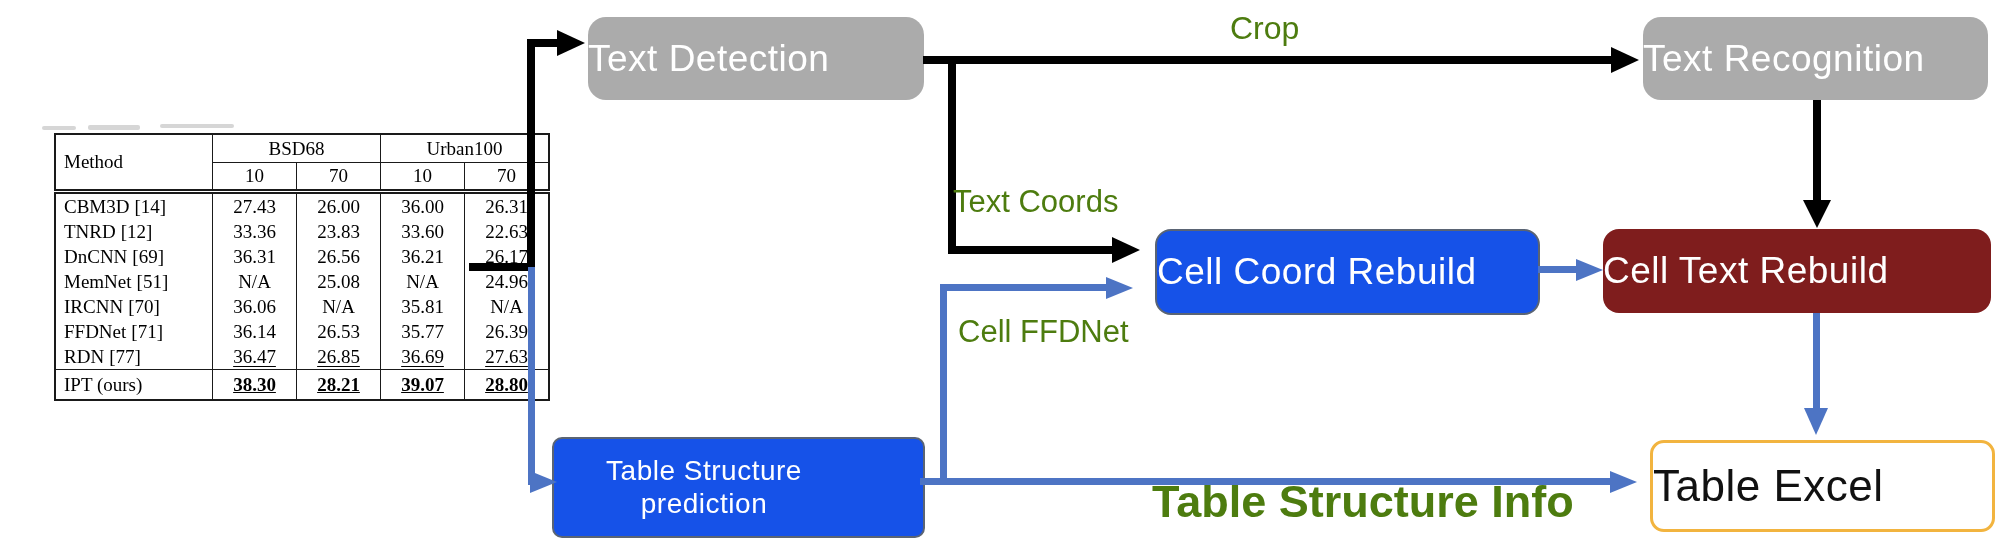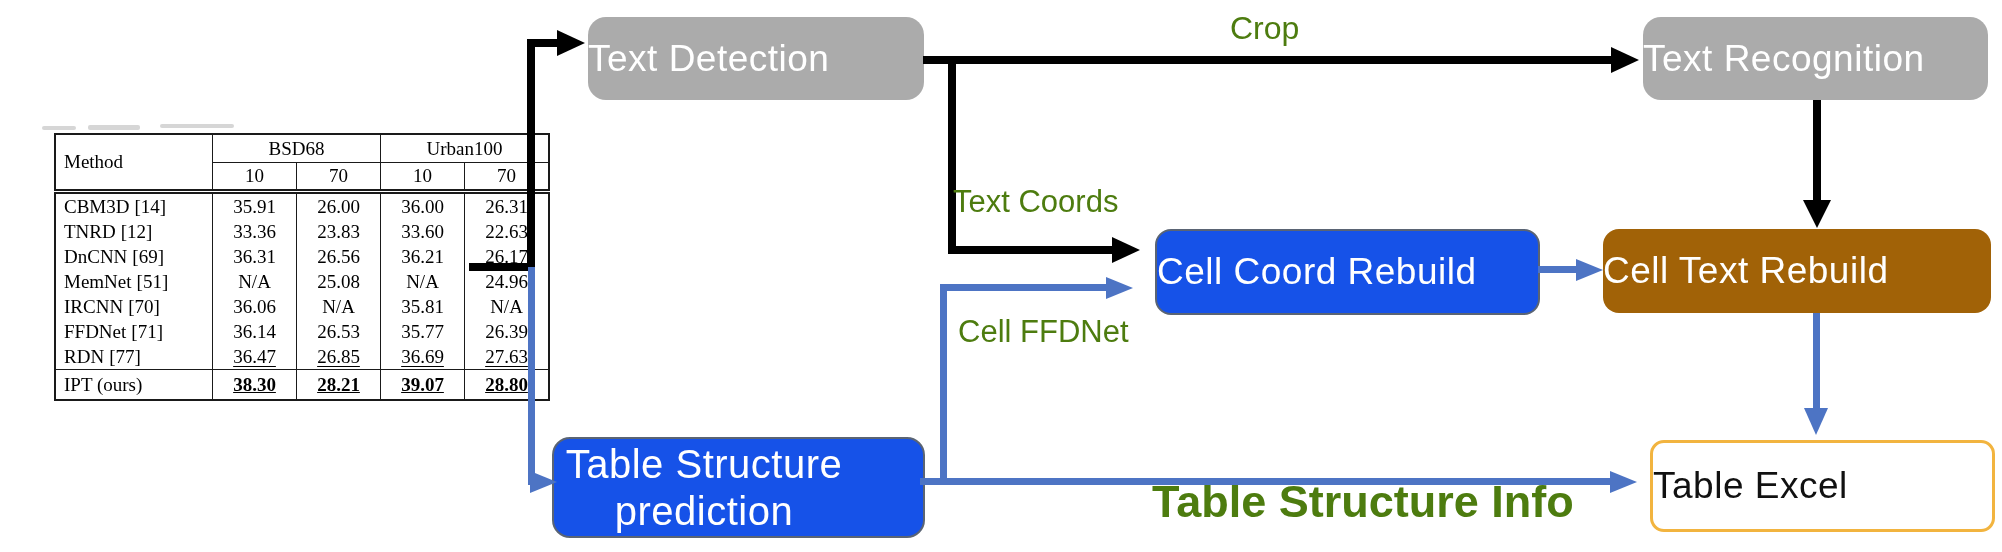--- a/index.html
+++ b/index.html
@@ -4,27 +4,27 @@
 <style>
   html,body{margin:0;padding:0;background:#fff;}
   #stage{position:relative;width:2002px;height:552px;background:#ffffff;overflow:hidden;
          font-family:"Liberation Sans",sans-serif;}
 
   
   .node{position:absolute;display:flex;align-items:center;justify-content:flex-start;
         color:#fff;text-align:center;border-radius:18px;font-size:37px;letter-spacing:.5px;}
   .node.gray{background:#ababab;}
   .node.blue{background:#1652e8;border:2px solid #5a6474;}
-  .node.orange{background:#a16207;}
-  .node.outline{background:#ffffff;color:#111;border:3px solid #f2b43f;border-radius:14px;font-size:37px;}
+  .node.orange{background:#7f1d1d;}
+  .node.outline{background:#ffffff;color:#111;border:3px solid #f2b43f;border-radius:14px;font-size:44px;}
   #n-td{left:588px;top:17px;width:336px;height:83px;}
   #n-tr{left:1643px;top:17px;width:345px;height:83px;}
   #n-ccr{left:1155px;top:229px;width:381px;height:82px;border-radius:16px;}
   #n-ctr{left:1603px;top:229px;width:388px;height:84px;border-radius:16px;}
-  #n-tsp{left:552px;top:437px;width:369px;height:97px;font-size:40px;line-height:1.16;}
+  #n-tsp{left:552px;top:437px;width:369px;height:97px;font-size:28px;line-height:1.16;border-radius:10px;}
   #n-tsp .wrap{width:300px;}
   #n-te{left:1650px;top:440px;width:339px;height:86px;}
 
   
   .ln{position:absolute;}
   .ln.black{background:#000;}
   .ln.blue{background:#4d74c4;}
   .ah{position:absolute;width:0;height:0;}
   .ah.r-black{border-top:13px solid transparent;border-bottom:13px solid transparent;border-left:28px solid #000;}
   .ah.d-black{border-left:14px solid transparent;border-right:14px solid transparent;border-top:28px solid #000;}
@@ -77,21 +77,21 @@
       <tr class="sub">
         <th class="vcol">10</th>
         <th class="vcol">70</th>
         <th class="vcol">10</th>
         <th class="vcol">70</th>
       </tr>
     </thead>
     <tbody class="body">
       <tr>
         <td class="mcol"><span>CBM3D</span><span class="ob">[</span><span class="cite">14</span><span>]</span></td>
-        <td class="vcol">35.91</td>
+        <td class="vcol">27.43</td>
         <td class="vcol">26.00</td>
         <td class="vcol">36.00</td>
         <td class="vcol">26.31</td>
       </tr>
       <tr>
         <td class="mcol"><span>TNRD</span><span class="ob">[</span><span class="cite">12</span><span>]</span></td>
         <td class="vcol">33.36</td>
         <td class="vcol">23.83</td>
         <td class="vcol">33.60</td>
         <td class="vcol">22.63</td>

